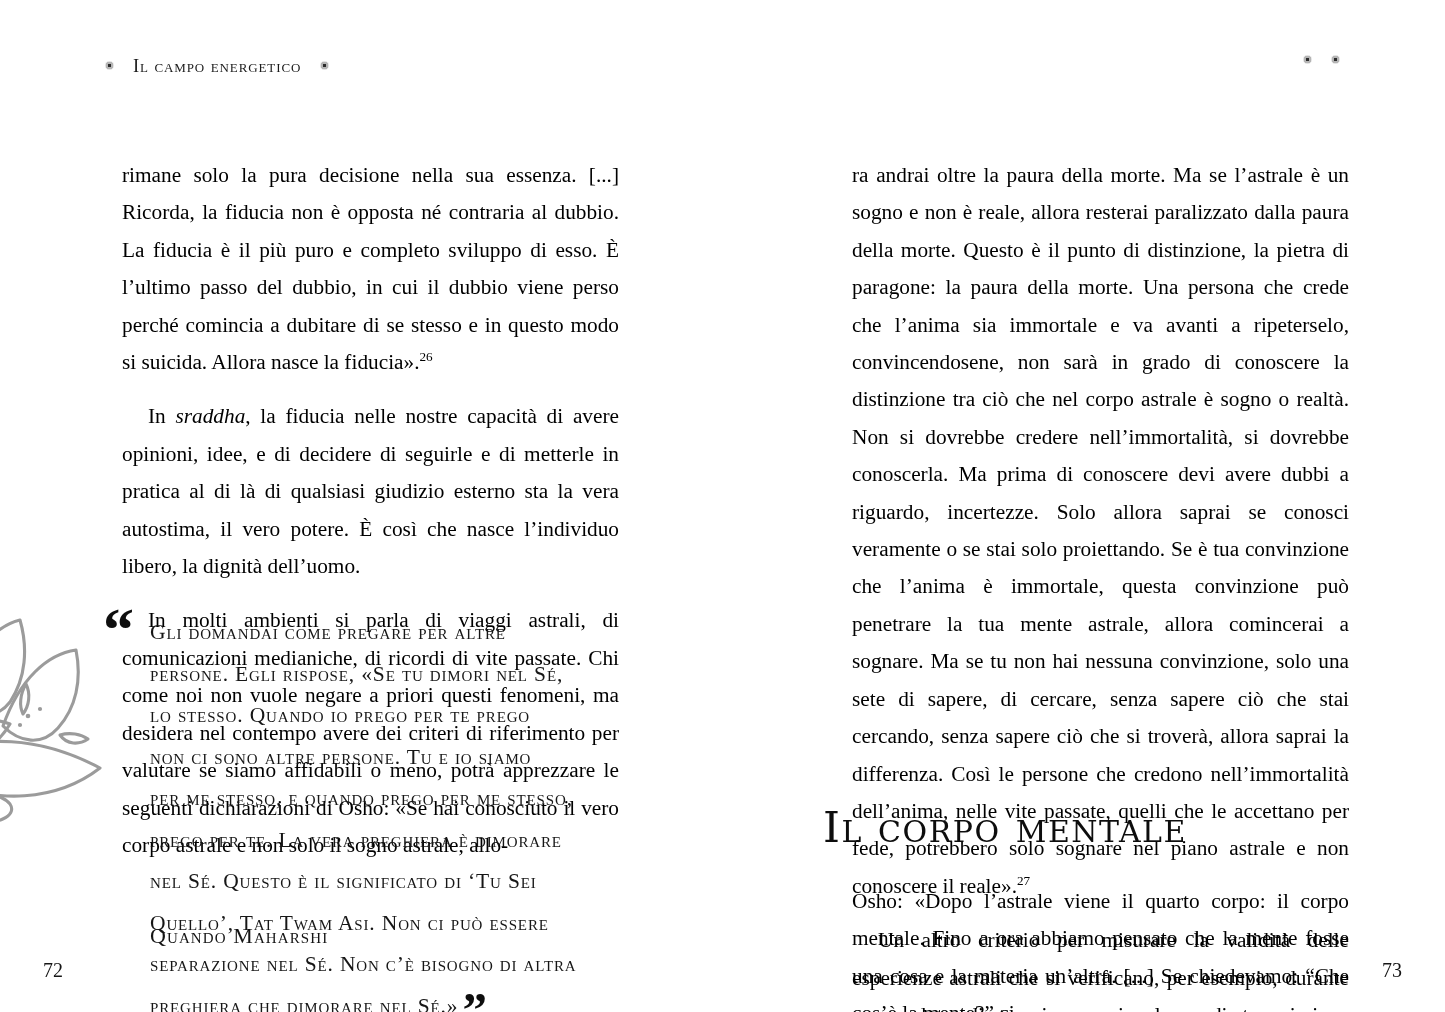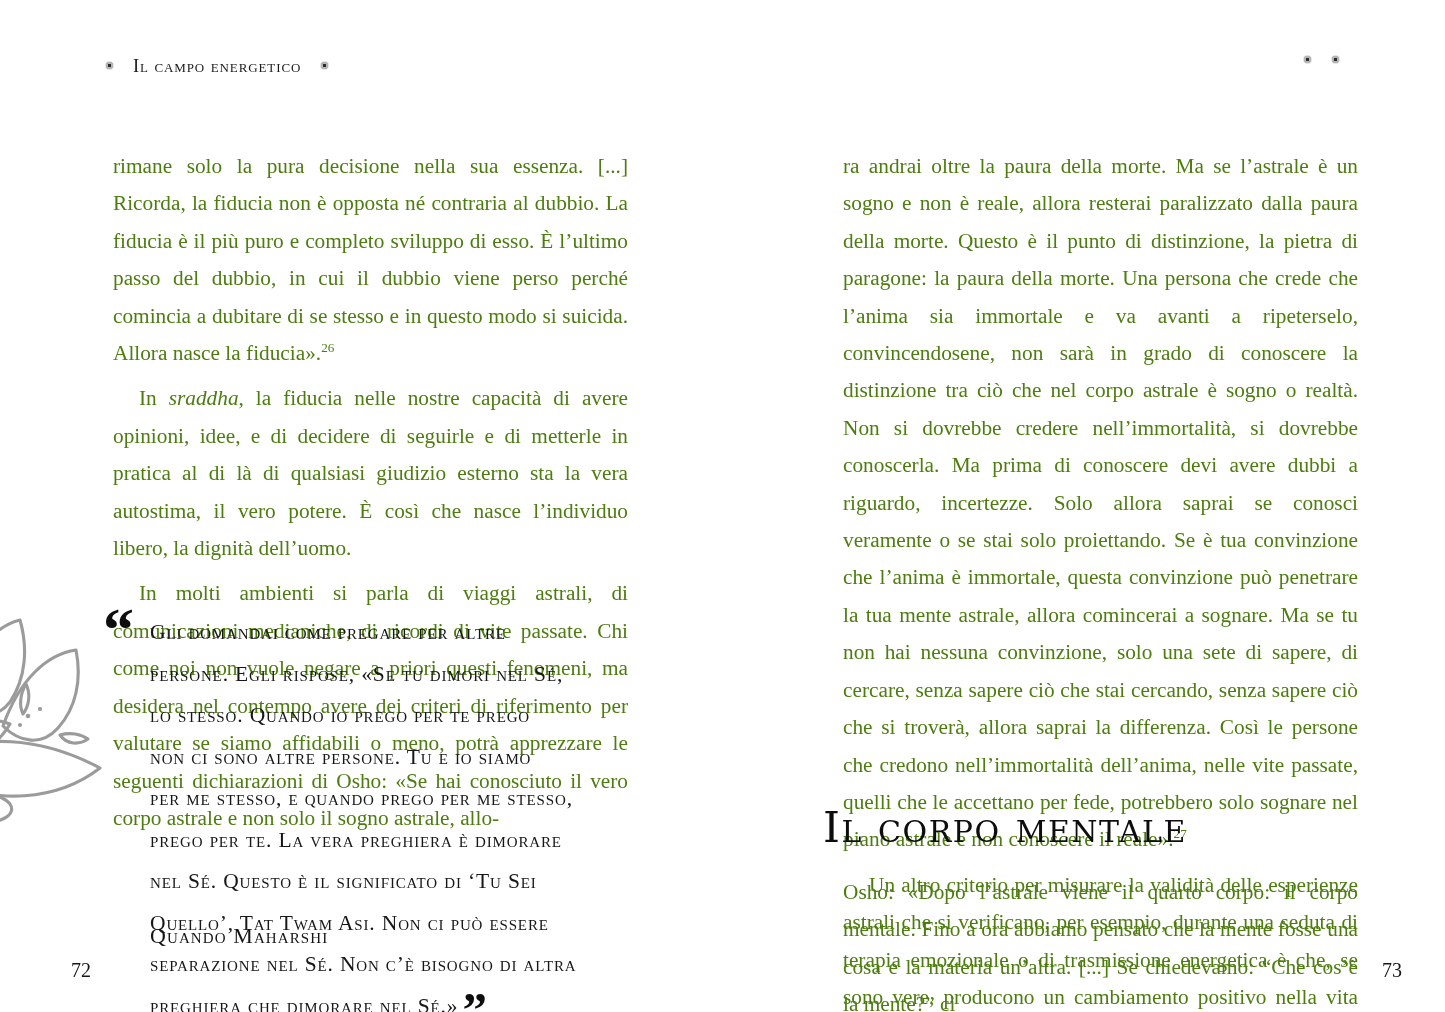--- a/index.html
+++ b/index.html
@@ -57,27 +57,27 @@
   
   .col {
     position: absolute;
     top: 140px;
     width: 531px;
   }
   .col-left  { left: 105px; }
   .col-right { left: 835px; }
 
   p.body {
-    margin: 8px;
+    margin: 17px;
     font-size: 21.3px;
     line-height: 37.4px;
     text-align: justify;
     text-justify: inter-word;
     hyphens: manual;
-    color: #4d7c0f;
+    color: #000000;
   }
   p.body + p.body { text-indent: 26px; }
   p.body i { }
   sup.fn {
     font-size: 0.62em;
     vertical-align: super;
     line-height: 0;
   }
 
   
@@ -154,21 +154,20 @@
     font-weight: 400;
   }
 
   
   .folio {
     position: absolute;
     bottom: 30px;
     font-size: 20px;
     color: #151515;
     font-family: "Liberation Serif", "DejaVu Serif", serif;
-    margin-left: 28px;
   }
   .folio.left  { left: 43px; }
   .folio.right { right: 43px; }
 </style>
 </head>
 <body>
 
 <div class="spread">
 
   <div class="runhead left">

